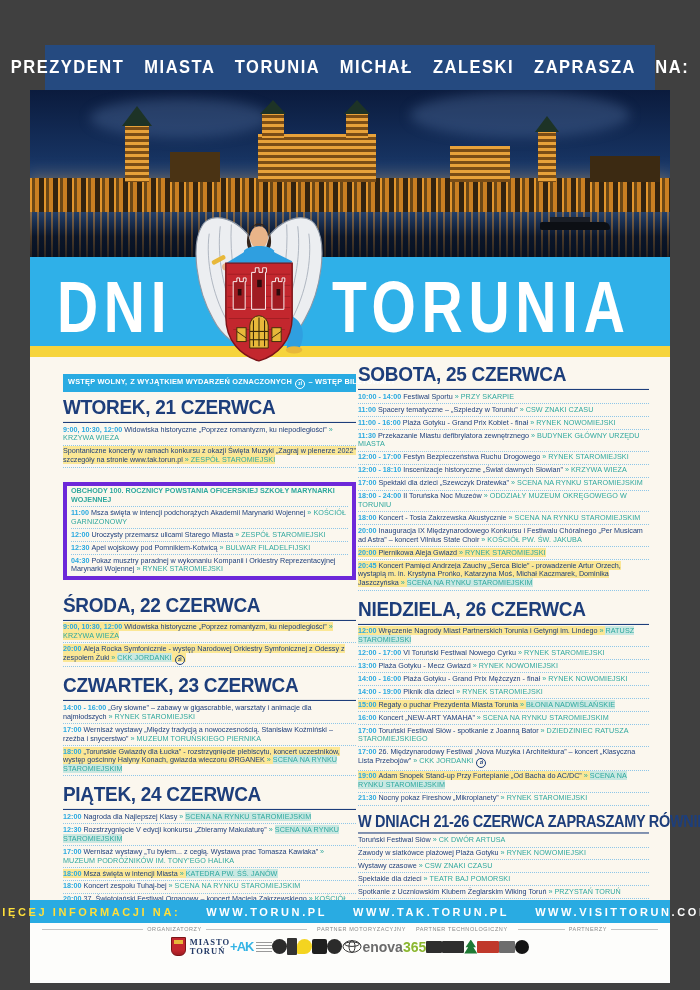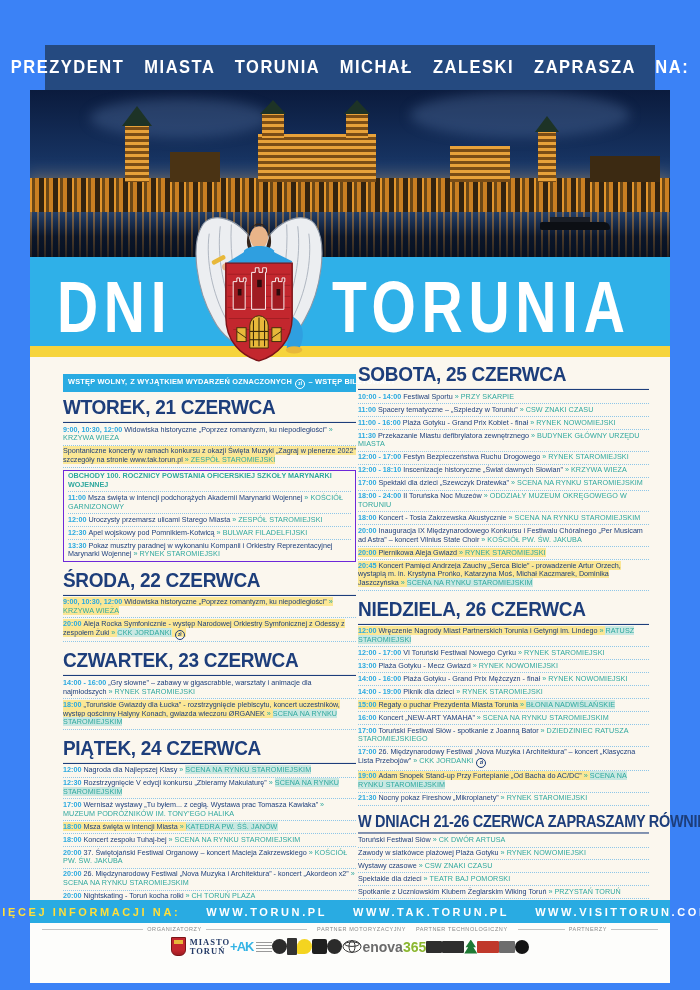--- a/index.html
+++ b/index.html
@@ -1,17 +1,17 @@
 <!DOCTYPE html>
 <html><head>
 <meta charset="utf-8">
 <style>
   html,body{margin:0;padding:0;width:700px;height:990px;overflow:hidden;
     font-family:"Liberation Sans",sans-serif;background:#f1ede3;}
-  .poster{position:absolute;inset:0;background:#3b82f6;padding-left:23px;}
+  .poster{position:absolute;inset:0;background:#404040;padding-left:23px;}
 
   
   .topbar{position:absolute;left:45px;top:45px;width:610px;height:45px;background:#254a80;
     display:flex;align-items:center;justify-content:center;}
   .topbar span{color:#fff;font-weight:700;font-size:16.5px;letter-spacing:1.5px;word-spacing:14px;
     transform:scaleY(1.08);white-space:nowrap;}
 
   
   .photo{position:absolute;left:30px;top:90px;width:640px;height:167px;overflow:hidden;
     background:linear-gradient(#0b1b3d 0%,#163260 40%,#2a4f82 62%,#0f2747 100%);}
@@ -58,21 +58,21 @@
   .day h2.small{font-size:14.5px;}
   .event{font-size:7.2px;line-height:1.22;color:#1d3e7b;padding:1.6px 0;border-bottom:1px dotted #8ec6e8;}
   .event .time{color:#2aa9e0;font-weight:700;}
   .event .title{font-weight:400;}
   .event .title.b{font-weight:400;text-align:center;}
   .event .rowtxt.hl-y{background:#fbe795;box-decoration-break:clone;}
   .event .venue,.event .sep{color:#2fa89e;}
   .event .venue{font-weight:400;letter-spacing:.1px;}
   .event .venue.hl-t{background:#c9e8e2;}
   .event.subheader{color:#2fa89e;font-weight:700;}
-  .event-group{border:1px solid #6d28d9;padding:0 4px;margin:2px 0;}
+  .event-group{border:4px solid #6d28d9;padding:0 4px;margin:14px 0;}
   .event-group .event:last-child{border-bottom:none;}
 
   
   .infobar{position:absolute;left:30px;top:900px;width:640px;height:23px;background:#29abe2;
     display:flex;align-items:center;justify-content:center;gap:26px;}
   .infobar .lbl{color:#ffdf3a;font-weight:700;font-size:11px;letter-spacing:2.6px;white-space:nowrap;}
   .infobar a{color:#fff;font-weight:700;font-size:11px;letter-spacing:2.6px;text-decoration:none;white-space:nowrap;}
 
   
   .footer{position:absolute;left:30px;top:923px;width:640px;height:60px;background:#fdfdfb;}
@@ -210,31 +210,32 @@
       </div>
     <section class="day">
           <h2>WTOREK, 21 CZERWCA</h2>
           <div class="event"><span class="rowtxt"><span class="time">9:00, 10:30, 12:00 </span><span class="title">Widowiska historyczne „Poprzez romantyzm, ku niepodległości”</span><span class="sep"> » </span><span class="venue">KRZYWA WIEŻA</span></span></div>
           <div class="event"><span class="rowtxt hl-y"><span class="title">Spontaniczne koncerty w ramach konkursu z okazji Święta Muzyki „Zagraj w plenerze 2022” szczegóły na stronie www.tak.torun.pl</span><span class="sep"> » </span><span class="venue">ZESPÓŁ STAROMIEJSKI</span></span></div>
           <div class="event-group">
             <div class="event subheader">OBCHODY 100. ROCZNICY POWSTANIA OFICERSKIEJ SZKOŁY MARYNARKI WOJENNEJ</div>
             <div class="event"><span class="rowtxt"><span class="time">11:00 </span><span class="title">Msza święta w intencji podchorążych Akademii Marynarki Wojennej</span><span class="sep"> » </span><span class="venue">KOŚCIÓŁ GARNIZONOWY</span></span></div>
             <div class="event"><span class="rowtxt"><span class="time">12:00 </span><span class="title">Uroczysty przemarsz ulicami Starego Miasta</span><span class="sep"> » </span><span class="venue">ZESPÓŁ STAROMIEJSKI</span></span></div>
             <div class="event"><span class="rowtxt"><span class="time">12:30 </span><span class="title">Apel wojskowy pod Pomnikiem-Kotwicą</span><span class="sep"> » </span><span class="venue">BULWAR FILADELFIJSKI</span></span></div>
-            <div class="event"><span class="rowtxt"><span class="time">13:30 </span><span class="title">Pokaz musztry paradnej w wykonaniu Kompanii i Orkiestry Reprezentacyjnej Marynarki Wojennej</span><span class="sep"> » </span><span class="venue">RYNEK STAROMIEJSKI</span></span></div>
+            <div class="event"><span class="rowtxt"><span class="time">04:30 </span><span class="title">Pokaz musztry paradnej w wykonaniu Kompanii i Orkiestry Reprezentacyjnej Marynarki Wojennej</span><span class="sep"> » </span><span class="venue">RYNEK STAROMIEJSKI</span></span></div>
           </div>
         </section>
         <section class="day">
           <h2>ŚRODA, 22 CZERWCA</h2>
           <div class="event"><span class="rowtxt hl-y"><span class="time">9:00, 10:30, 12:00 </span><span class="title">Widowiska historyczne „Poprzez romantyzm, ku niepodległości”</span><span class="sep"> » </span><span class="venue">KRZYWA WIEŻA</span></span></div>
           <div class="event"><span class="rowtxt hl-y"><span class="time">20:00 </span><span class="title">Aleja Rocka Symfonicznie - występ Narodowej Orkiestry Symfonicznej z Odessy z zespołem Żuki</span><span class="sep"> » </span><span class="venue hl-t">CKK JORDANKI</span><span> </span><span class="circ">zł</span></span></div>
         </section>
         <section class="day">
           <h2>CZWARTEK, 23 CZERWCA</h2>
           <div class="event"><span class="rowtxt"><span class="time">14:00 - 16:00 </span><span class="title">„Gry słowne” – zabawy w gigascrabble, warsztaty i animacje dla najmłodszych</span><span class="sep"> » </span><span class="venue">RYNEK STAROMIEJSKI</span></span></div>
+          <div class="event"><span class="rowtxt"><span class="time">17:00 </span><span class="title">Wernisaż wystawy „Między tradycją a nowoczesnością. Stanisław Koźmiński – rzeźba i snycerstwo”</span><span class="sep"> » </span><span class="venue">MUZEUM TORUŃSKIEGO PIERNIKA</span></span></div>
           <div class="event"><span class="rowtxt hl-y"><span class="time">18:00 </span><span class="title">„Toruńskie Gwiazdy dla Łucka” - rozstrzygnięcie plebiscytu, koncert uczestników, występ gościnny Halyny Konach, gwiazda wieczoru ØRGANEK</span><span class="sep"> » </span><span class="venue hl-t">SCENA NA RYNKU STAROMIEJSKIM</span></span></div>
         </section>
         <section class="day">
           <h2>PIĄTEK, 24 CZERWCA</h2>
           <div class="event"><span class="rowtxt"><span class="time">12:00 </span><span class="title">Nagroda dla Najlepszej Klasy</span><span class="sep"> » </span><span class="venue hl-t">SCENA NA RYNKU STAROMIEJSKIM</span></span></div>
           <div class="event"><span class="rowtxt"><span class="time">12:30 </span><span class="title">Rozstrzygnięcie V edycji konkursu „Zbieramy Makulaturę”</span><span class="sep"> » </span><span class="venue hl-t">SCENA NA RYNKU STAROMIEJSKIM</span></span></div>
           <div class="event"><span class="rowtxt"><span class="time">17:00 </span><span class="title">Wernisaż wystawy „Tu byłem... z cegłą. Wystawa prac Tomasza Kawiaka”</span><span class="sep"> » </span><span class="venue">MUZEUM PODRÓŻNIKÓW IM. TONY’EGO HALIKA</span></span></div>
           <div class="event"><span class="rowtxt hl-y"><span class="time">18:00 </span><span class="title">Msza święta w intencji Miasta</span><span class="sep"> » </span><span class="venue hl-t">KATEDRA PW. ŚŚ. JANÓW</span></span></div>
           <div class="event"><span class="rowtxt"><span class="time">18:00 </span><span class="title">Koncert zespołu Tuhaj-bej</span><span class="sep"> » </span><span class="venue">SCENA NA RYNKU STAROMIEJSKIM</span></span></div>
           <div class="event"><span class="rowtxt"><span class="time">20:00 </span><span class="title">37. Świętojański Festiwal Organowy – koncert Macieja Zakrzewskiego</span><span class="sep"> » </span><span class="venue">KOŚCIÓŁ PW. ŚW. JAKUBA</span></span></div>

